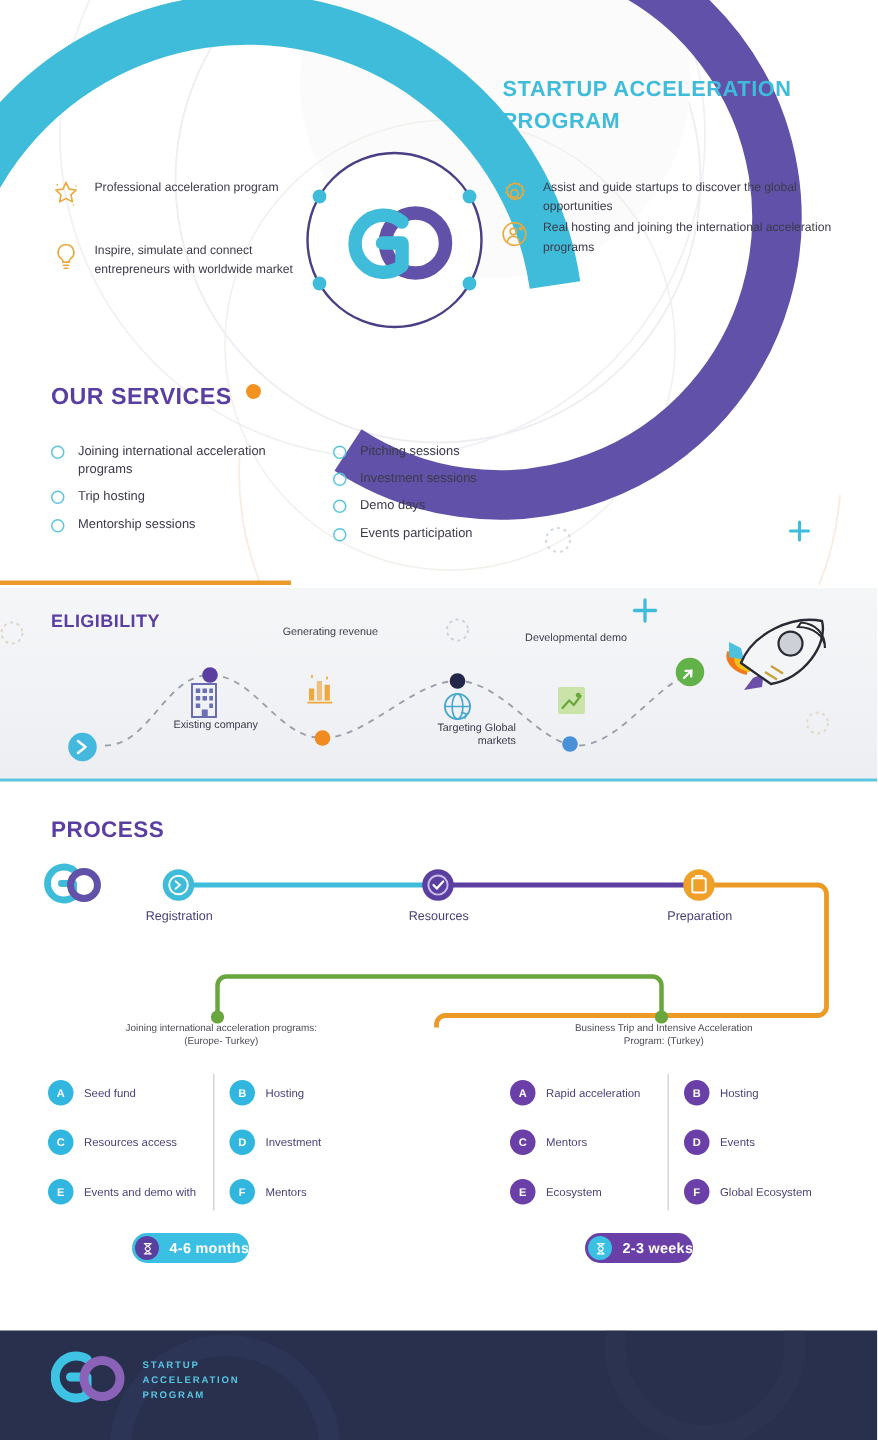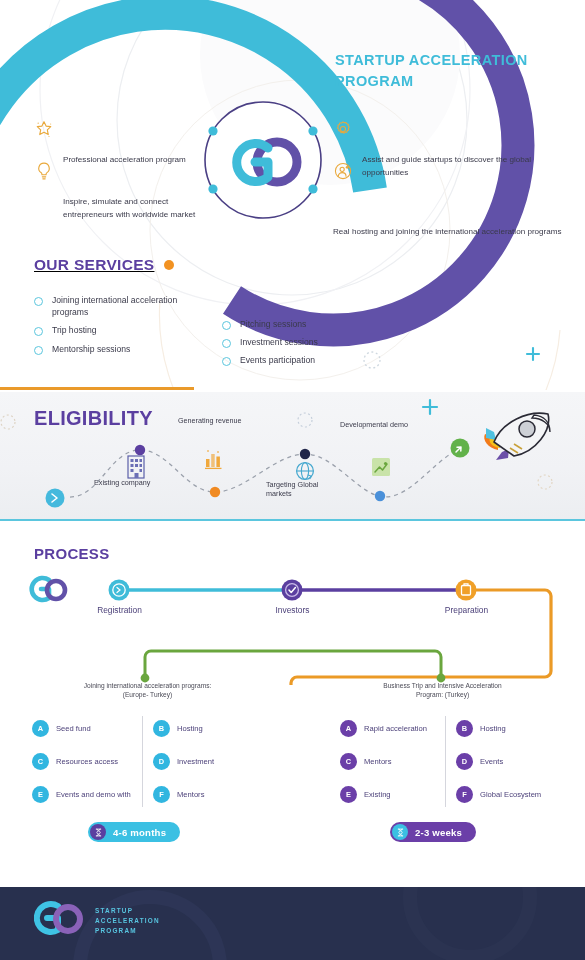--- a/index.html
+++ b/index.html
@@ -16,53 +16,53 @@
   .hero-svg { position:absolute; left:0; top:0; }
 
   .hero-title {
     position:absolute; left:335px; top:50px; width:230px;
     font-size:14.5px; font-weight:bold; line-height:1.45;
     letter-spacing:0.4px; color:#3fbcd9;
   }
 
   .feat { position:absolute; display:flex; gap:9px; align-items:flex-start; }
   .feat .ic { flex:0 0 auto; width:20px; height:20px; margin-top:1px; }
-  .feat .tx { font-size:8.1px; line-height:1.62; color:#3a3a4a;margin-top:35px; }
+  .feat .tx { font-size:8.1px; line-height:1.62; color:#3a3a4a; }
 
   .f-l1 { left:34px; top:118px; width:180px; }
   .f-l2 { left:34px; top:160px; width:180px; }
   .f-r1 { left:333px; top:118px; width:230px; }
-  .f-r2 { left:333px; top:160px; width:230px;flex-direction:column; }
-
-  
-  .svc-head { position:absolute; left:34px; top:256px; display:flex; align-items:center; gap:10px;text-decoration:underline; }
+  .f-r2 { left:333px; top:145px; width:230px; }
+
+  
+  .svc-head { position:absolute; left:34px; top:256px; display:flex; gap:10px; }
   .svc-head .h { font-size:15.5px; font-weight:bold; color:#5b3fa0; letter-spacing:0.3px; }
   .svc-dot { width:10px; height:10px; border-radius:50%; background:#f29222; }
 
   .svc-cols { position:absolute; left:34px; top:294px; display:flex; gap:13px; width:420px; }
   .svc-col { width:175px; }
-  .svc-col.right { width:200px;margin-top:24px; }
+  .svc-col.right { width:200px; }
   .svc-item { display:flex; align-items:flex-start; gap:9px; margin-bottom:6px; }
   .svc-ring {
     flex:0 0 auto; width:9px; height:9px; border-radius:50%;
     border:1.3px solid #5bc6de; background:transparent; margin-top:3px;
   }
   .svc-tx { font-size:8.6px; line-height:1.42; color:#3a3a4a; }
 
   .svc-underline { position:absolute; left:0px; top:387px; width:194px; height:3px; background:#ea9a2a; }
 
   
   .elig {
     position:absolute; left:0; top:392px; width:585px; height:127px;
     background:linear-gradient(180deg,#f5f6f8 0%, #f1f2f5 60%, #eceef1 100%);
     overflow:hidden;
   }
-  .elig-title { position:absolute; left:34px; top:15px; font-size:20px; font-weight:bold; color:#5b3fa0; letter-spacing:0.3px; }
+  .elig-title { position:absolute; left:34px; top:15px; font-size:12px; font-weight:bold; color:#5b3fa0; letter-spacing:0.3px; }
   .elig-svg { position:absolute; left:0; top:0; }
-  .elig-lbl { position:absolute; text-align:left; font-size:7.2px; line-height:1.3; color:#3a3a4a; }
+  .elig-lbl { position:absolute; text-align:right; font-size:7.2px; line-height:1.3; color:#3a3a4a; }
 
   .elig-bot-line { position:absolute; left:0; top:519px; width:585px; height:2px; background:#5bc6de; }
 
   
   .proc-title { position:absolute; left:34px; top:545px; font-size:15px; font-weight:bold; color:#5b3fa0; letter-spacing:0.3px; }
   .proc-svg { position:absolute; left:0; top:565px; }
   .proc-lbl { position:absolute; font-size:8.4px; color:#4a3f78; text-align:center; }
 
   .branch-cap { position:absolute; font-size:6.6px; line-height:1.42; color:#4b4b57; text-align:center; }
 
@@ -74,21 +74,21 @@
     flex:0 0 auto; width:17px; height:17px; border-radius:50%;
     display:flex; align-items:center; justify-content:center;
     font-size:7.4px; font-weight:bold; color:#fff;
   }
   .gtx { font-size:7.6px; line-height:1.3; color:#4a3f78; }
   .gdiv { width:1px; background:#d5d6dd; margin:4px 10px 4px 0; }
 
   
   .pill {
     position:absolute; height:20px; border-radius:10px;
-    display:flex; align-items:center; padding-left:2px; padding-right:14px;
+    display:flex; align-items:center; padding-left:2px; 
   }
   .pill-ic {
     width:16px; height:16px; border-radius:50%;
     display:flex; align-items:center; justify-content:center;
     margin-right:7px; font-size:8px; color:#fff;
   }
   .pill-tx { font-size:9.6px; font-weight:bold; color:#fff; letter-spacing:0.2px; }
 
   
   .footer { position:absolute; left:0; top:887px; width:585px; height:73px; background:#28304e; overflow:hidden; }
@@ -201,20 +201,24 @@
       </div>
     </div>
     <div class="svc-col right">
       <div class="svc-item">
         <span class="svc-ring"></span>
         <span class="svc-tx">Pitching sessions</span>
       </div>
       <div class="svc-item">
         <span class="svc-ring"></span>
         <span class="svc-tx">Investment sessions</span>
+      </div>
+      <div class="svc-item">
+        <span class="svc-ring"></span>
+        <span class="svc-tx">Demo days</span>
       </div>
       <div class="svc-item">
         <span class="svc-ring"></span>
         <span class="svc-tx">Events participation</span>
       </div>
     </div>
   </div>
 
   <div class="svc-underline"></div>
 
@@ -327,21 +331,21 @@
       <path d="M289 25 l2.2 2.4 4.2-4.8" fill="none" stroke="#fff" stroke-width="1.5" stroke-linecap="round" stroke-linejoin="round"></path>
     </g>
     <g>
       <circle cx="466" cy="25" r="10.5" fill="#f0a028"></circle>
       <rect x="461.5" y="20.5" width="9" height="9.5" rx="1.2" fill="none" stroke="#fff" stroke-width="1.3"></rect>
       <path d="M464 20.5 v-1.6 h4 v1.6" fill="none" stroke="#fff" stroke-width="1.2"></path>
     </g>
   </svg>
 
   <div class="proc-lbl" style="left:72px; top:605px; width:95px;">Registration</div>
-  <div class="proc-lbl" style="left:245px; top:605px; width:95px;">Investors</div>
+  <div class="proc-lbl" style="left:245px; top:605px; width:95px;">Resources</div>
   <div class="proc-lbl" style="left:419px; top:605px; width:95px;">Preparation</div>
 
   <svg style="position:absolute; left:0; top:645px;" width="585" height="40" viewBox="0 0 585 40">
     <path d="M145 32 V 12 A 6 6 0 0 1 151 6 H 435 A 6 6 0 0 1 441 12 V 32" fill="none" stroke="#6aa63e" stroke-width="3" stroke-linejoin="round"></path>
     <circle cx="145" cy="33" r="4.4" fill="#6aa63e"></circle>
     <circle cx="441" cy="33" r="4.4" fill="#6aa63e"></circle>
   </svg>
 
   <div class="branch-cap" style="left:35px; top:681px; width:225px;">
     <div>Joining  international acceleration programs:</div>
@@ -389,21 +393,21 @@
       <div class="gitem">
         <span class="gbadge" style="background:#6b3fa8">A</span>
         <span class="gtx">Rapid acceleration</span>
       </div>
       <div class="gitem">
         <span class="gbadge" style="background:#6b3fa8">C</span>
         <span class="gtx">Mentors</span>
       </div>
       <div class="gitem">
         <span class="gbadge" style="background:#6b3fa8">E</span>
-        <span class="gtx">Existing</span>
+        <span class="gtx">Ecosystem</span>
       </div>
     </div>
     <div class="gdiv"></div>
     <div class="gcol" style="width:95px;">
       <div class="gitem">
         <span class="gbadge" style="background:#6b3fa8">B</span>
         <span class="gtx">Hosting</span>
       </div>
       <div class="gitem">
         <span class="gbadge" style="background:#6b3fa8">D</span>

